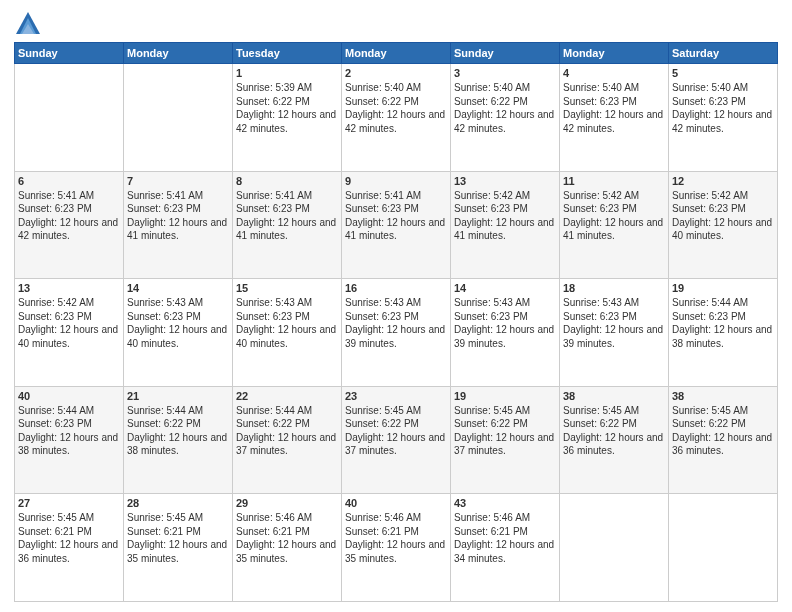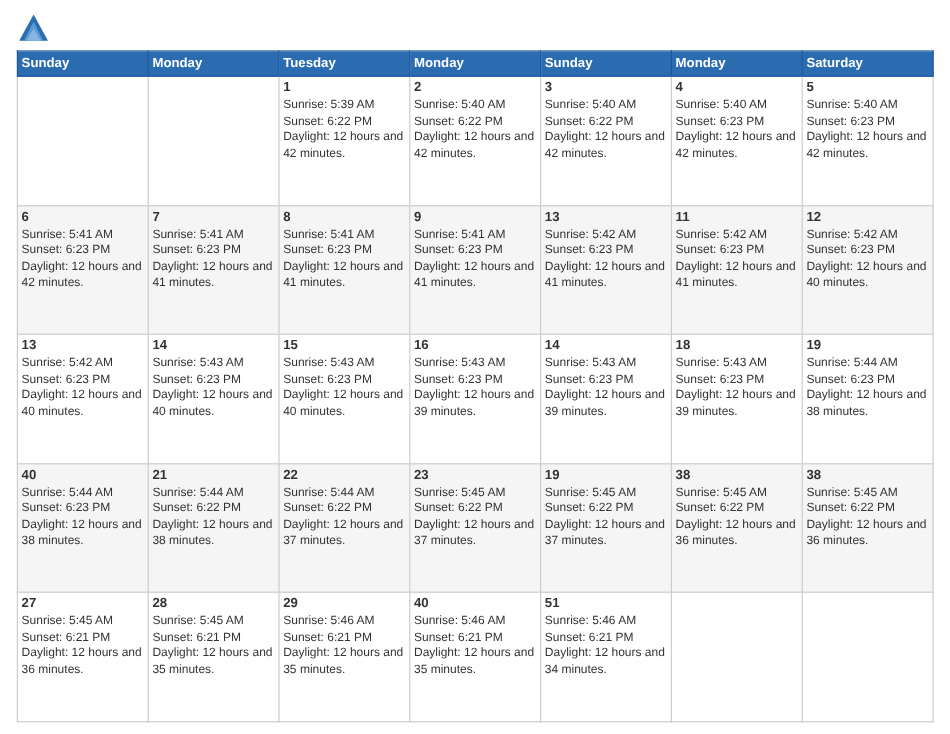--- a/index.html
+++ b/index.html
@@ -314,21 +314,21 @@
 Sunset: 6:21 PM
 Daylight: 12 hours and 35 minutes.</div>
           </td>
           <td>
             <span class="day-number">40</span>
             <div class="day-info" style="white-space: pre-line;">Sunrise: 5:46 AM
 Sunset: 6:21 PM
 Daylight: 12 hours and 35 minutes.</div>
           </td>
           <td>
-            <span class="day-number">51</span>
+            <span class="day-number">43</span>
             <div class="day-info" style="white-space: pre-line;">Sunrise: 5:46 AM
 Sunset: 6:21 PM
 Daylight: 12 hours and 34 minutes.</div>
           </td>
           <td class="empty"></td>
           <td class="empty"></td>
         </tr>
       </tbody>
   </table>
 </div>

